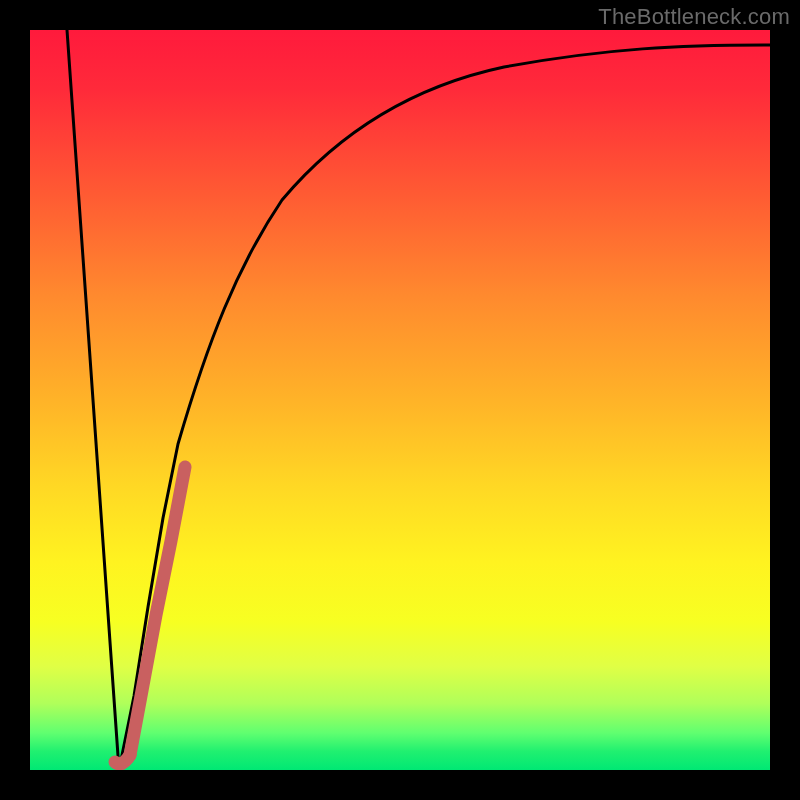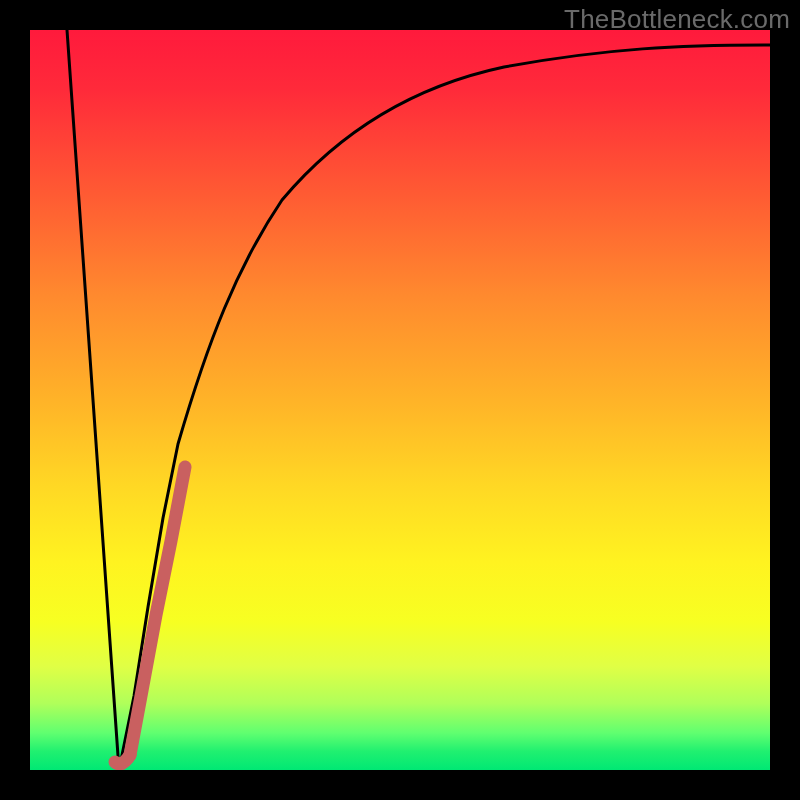--- a/index.html
+++ b/index.html
@@ -38,21 +38,21 @@
       #60ff70 95%,
       #20f070 97.5%,
       #00e874 100%
     );
   }
   .watermark {
     position: absolute;
     top: 4px;
     right: 10px;
     font-family: Arial, Helvetica, sans-serif;
-    font-size: 26px;
+    font-size: 22px;
     font-weight: 500;
     color: #6a6a6a;
     letter-spacing: 0.2px;
     user-select: none;
   }
   svg.curves {
     position: absolute;
     left: 0;
     top: 0;
     width: 740px;

